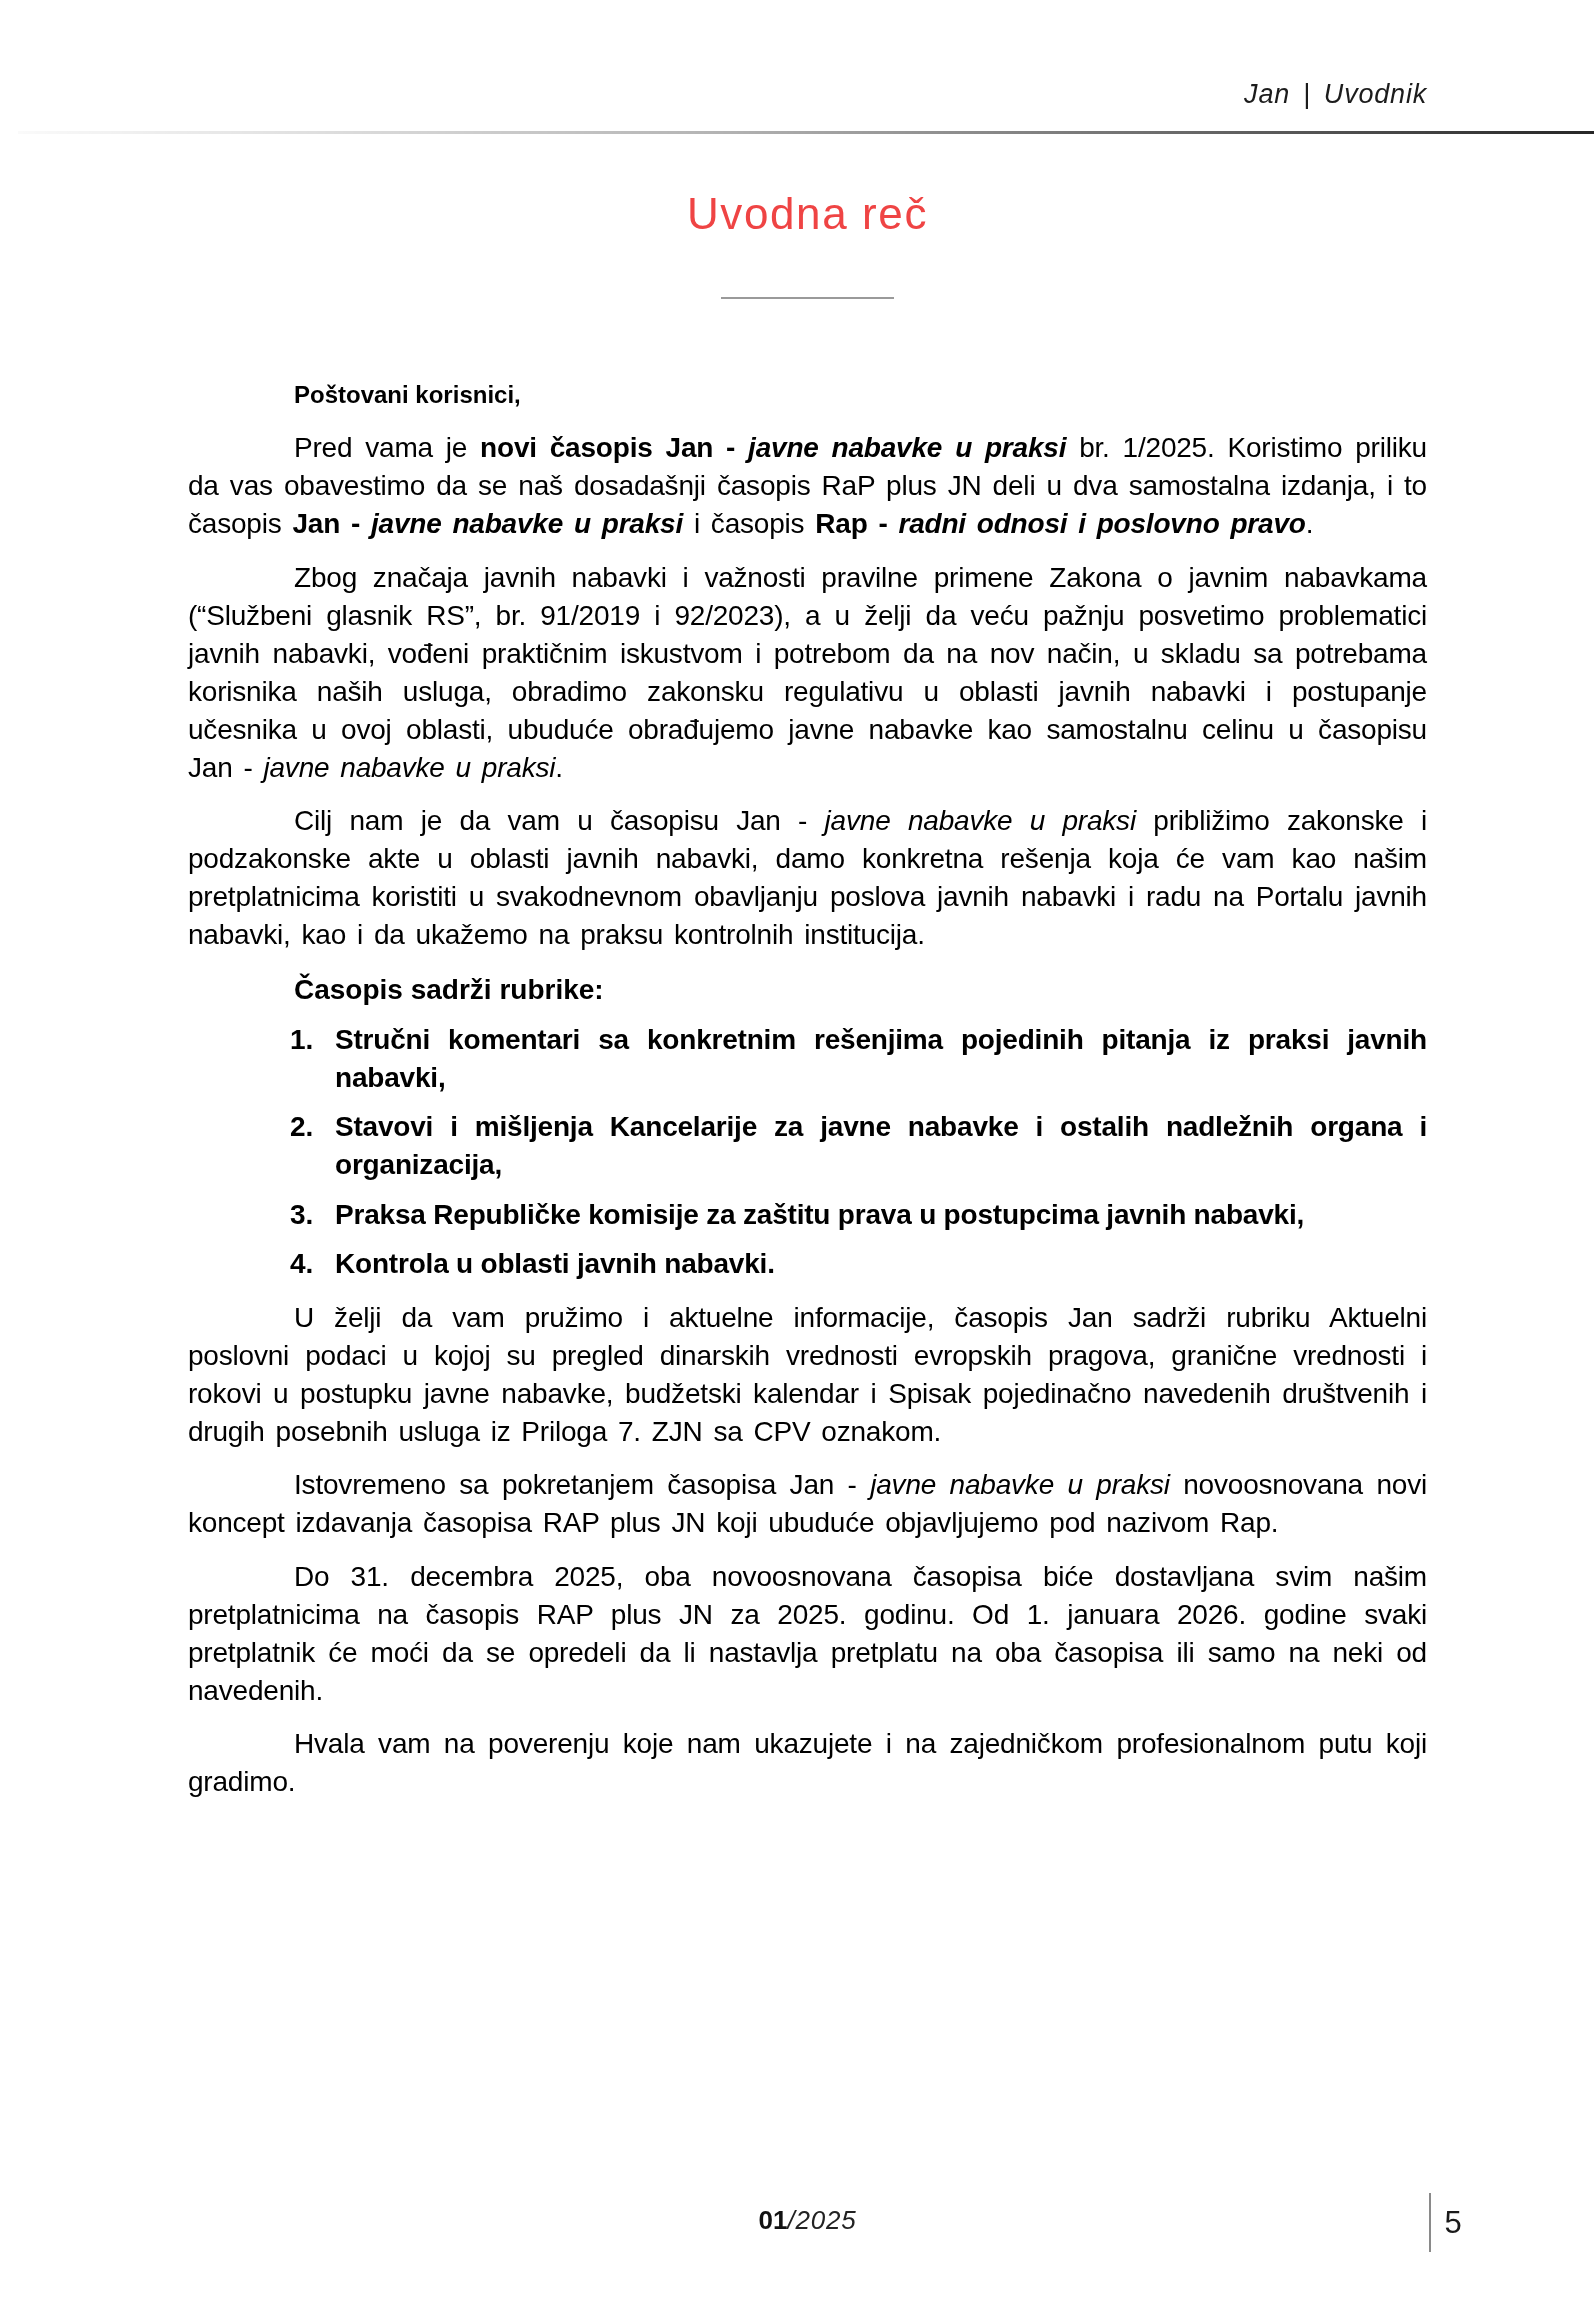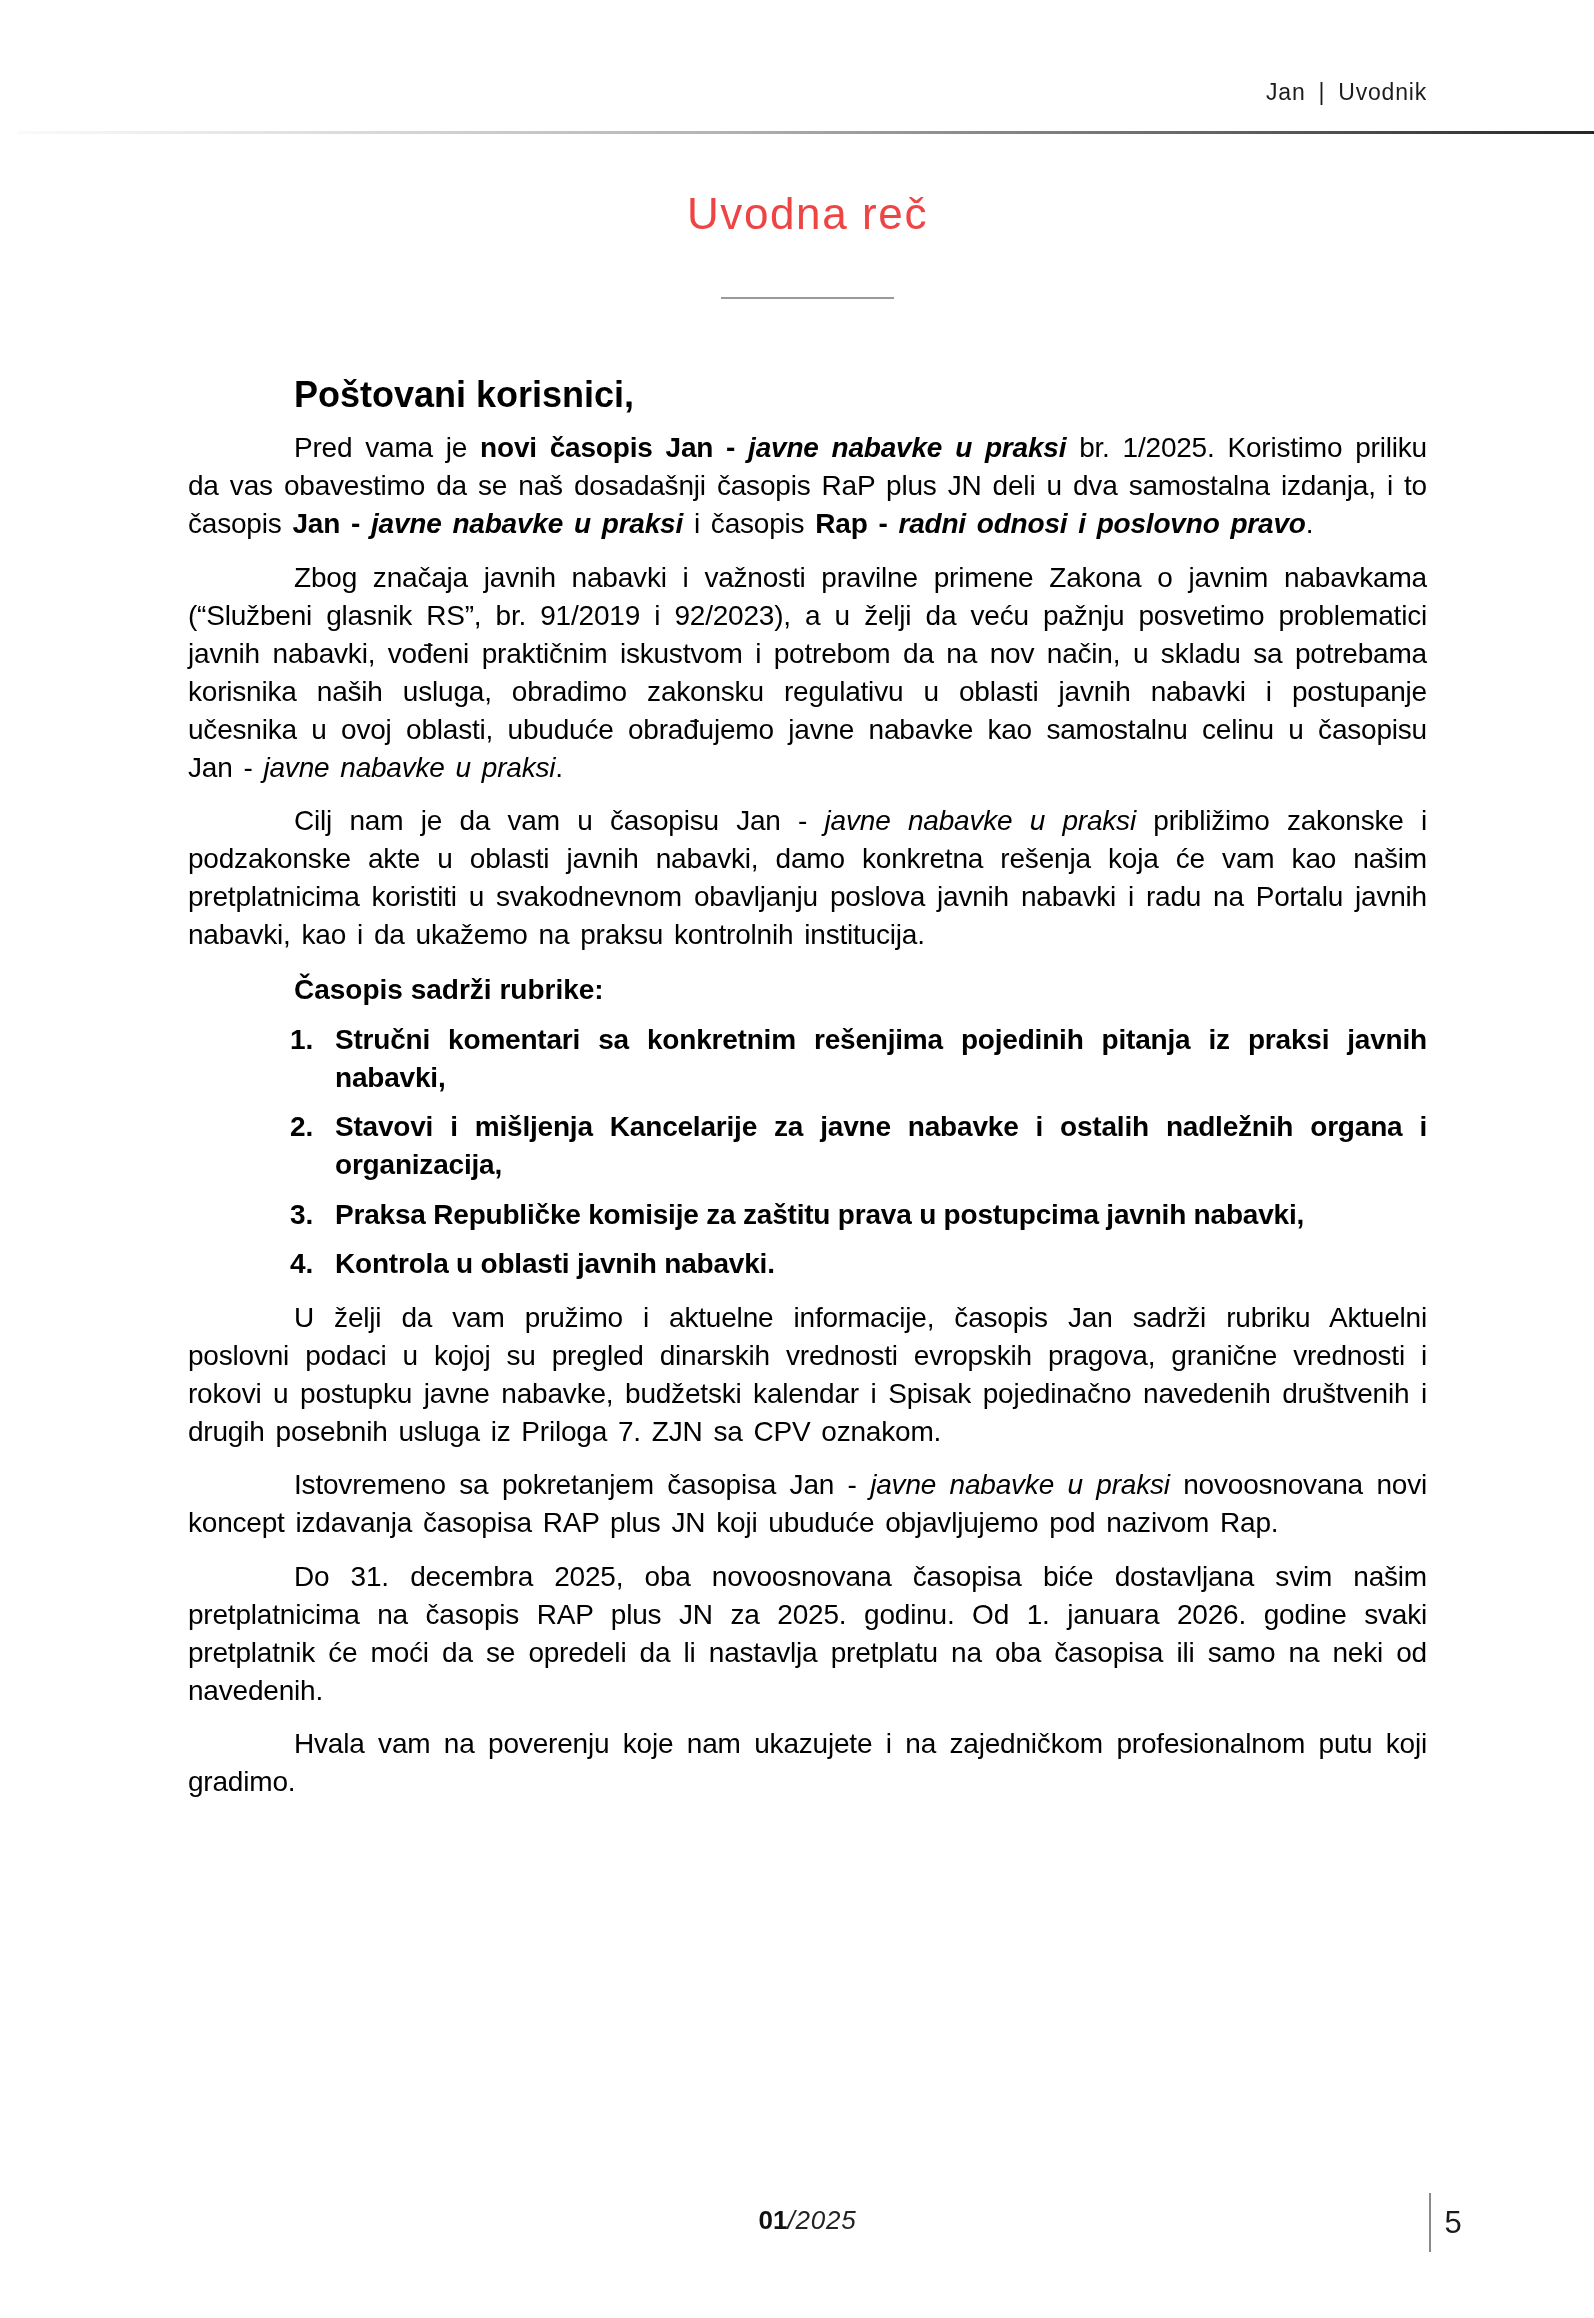--- a/index.html
+++ b/index.html
@@ -8,21 +8,22 @@
     width:1594px;height:2319px;
     background:#ffffff;
     font-family:"Liberation Sans", sans-serif;
     color:#000;
     overflow:hidden;
   }
   
   .running-header{
     position:absolute;
     top:79px;right:167px;
-    font-size:23px;
+    font-size:27px;
+    font-style:italic;
     font-weight:300;
     color:#1c1c1c;
     letter-spacing:0.8px;
     white-space:nowrap;
   }
   .running-header .sep{margin:0 13px;font-weight:300;color:#1c1c1c;}
   .header-rule{
     position:absolute;
     top:131px;left:18px;right:0;
     height:2.5px;
@@ -48,21 +49,21 @@
     line-height:1.1;
     color:#ef4444;
   }
   .title-underline{
     width:173px;height:1.6px;
     background:#9a9a9a;
     margin:59px auto 0;
   }
   .salutation{
     margin:77px 0 0 106px;
-    font-size:36px;
+    font-size:24px;
     font-weight:700;
     line-height:38px;
   }
   .para{
     margin:15.5px 0 0;
     font-size:28px;
     line-height:38px;
     text-align:justify;
     text-indent:106px;
     letter-spacing:-0.2px;

